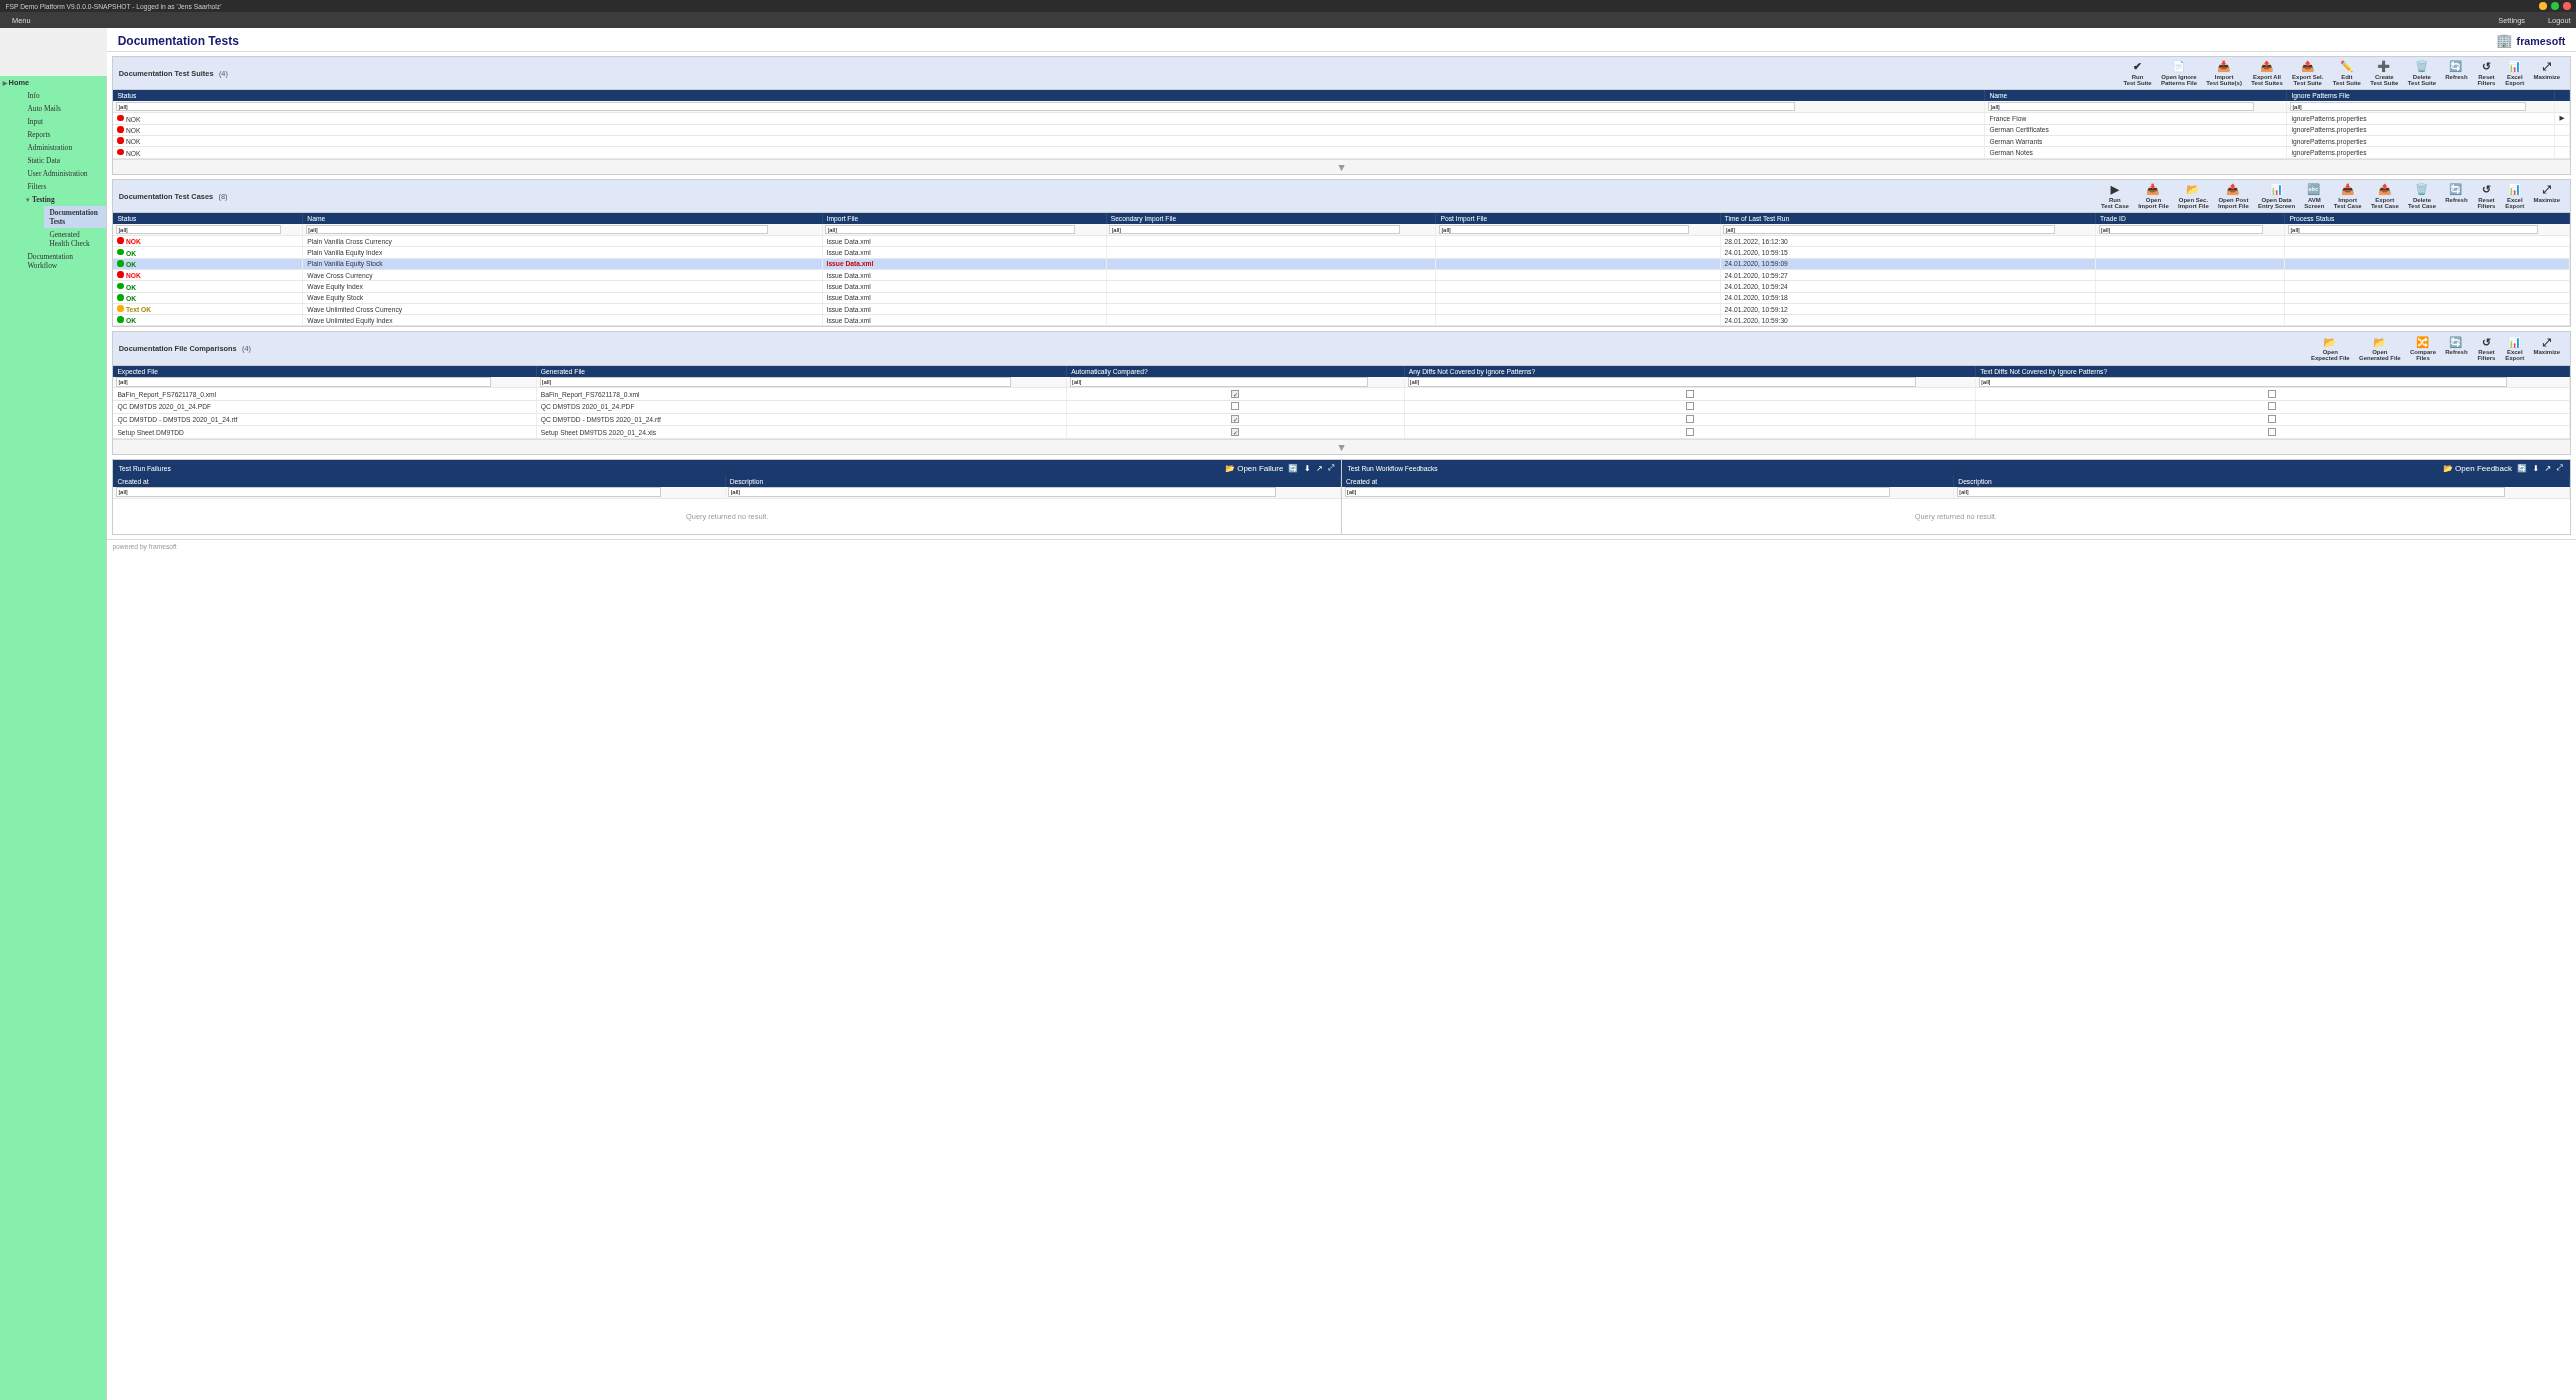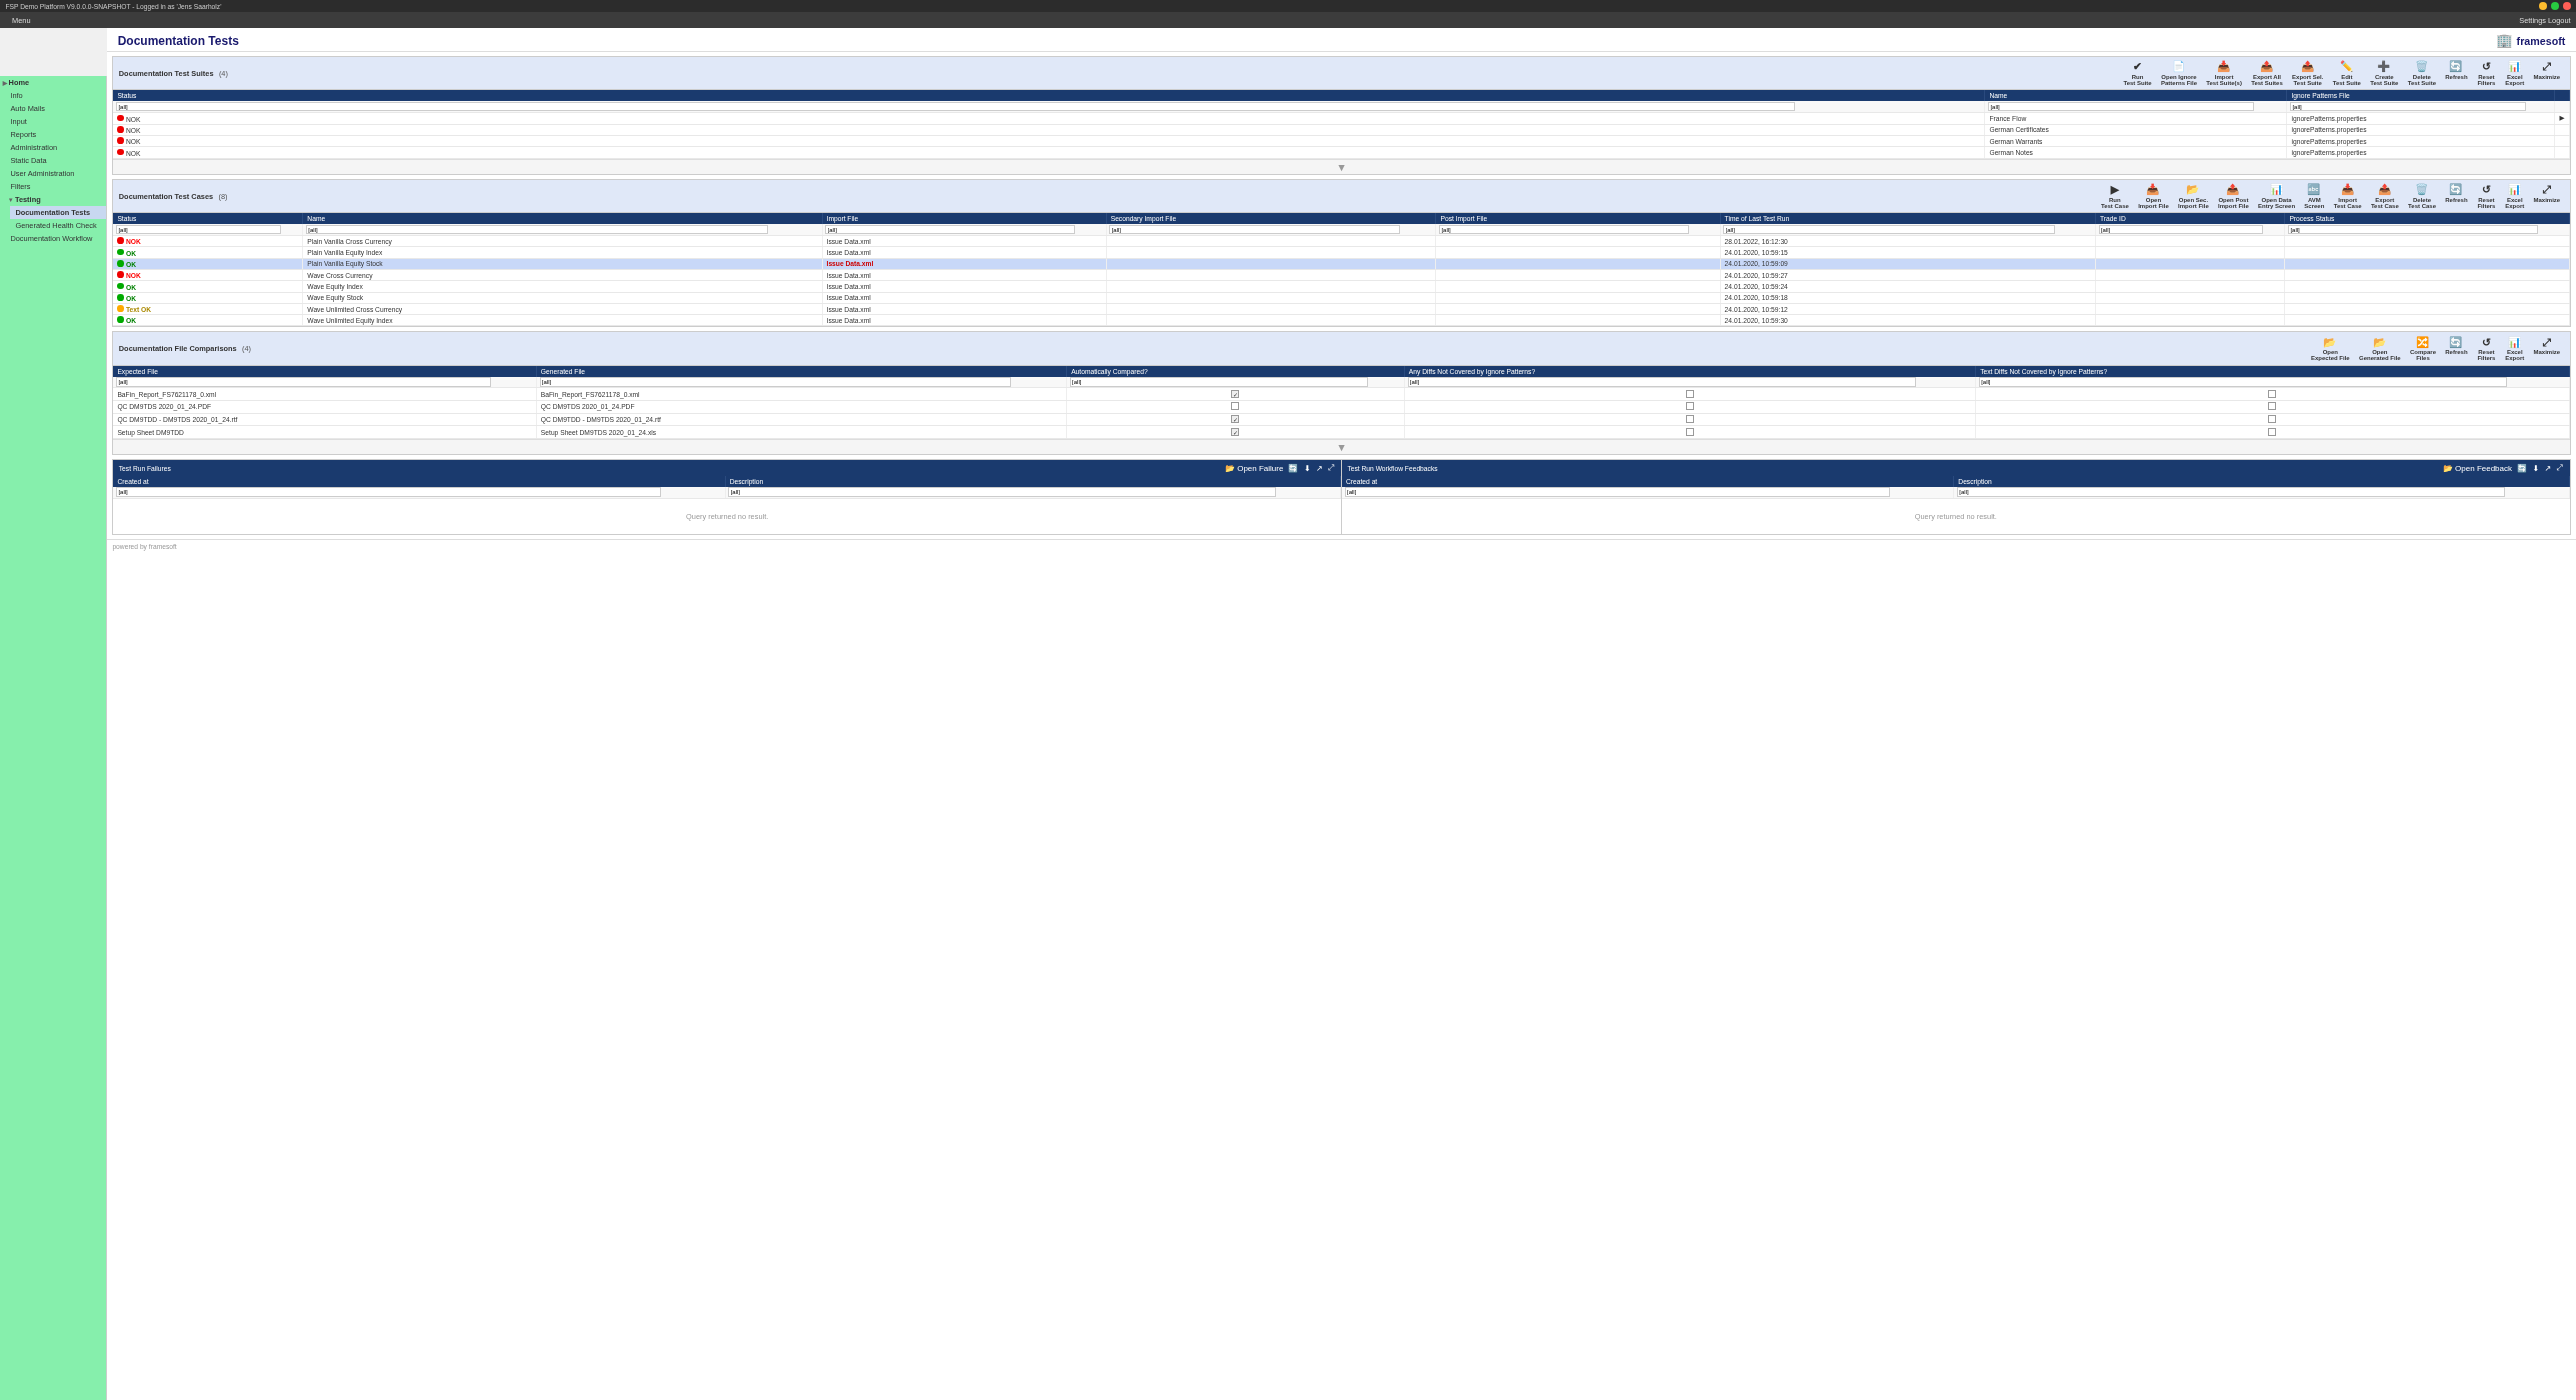--- a/index.html
+++ b/index.html
@@ -9,32 +9,32 @@
     .title-bar { background: #2c2c2c; color: #ccc; font-size: 6.7px; padding: 1.3px 5.4px; display: flex; justify-content: space-between; align-items: center; height: 12px; }
     .win-controls { display: flex; gap: 4px; }
     .win-btn { width: 8px; height: 8px; border-radius: 50%; display: inline-block; cursor: pointer; }
     .win-min { background: #ffbd2e; }
     .win-max { background: #28ca41; }
     .win-close { background: #ff5f56; }
 
     
     .menu-bar { background: #3c3c3c; color: #ddd; display: flex; align-items: center; height: 16px; padding: 0 5.4px; font-size: 7.4px; }
     .menu-bar .menu-item { padding: 1.3px 6.7px; cursor: pointer; }
-    .top-right-nav { margin-left: auto; display: flex; gap: 2px; font-size: 7.4px; color: #ddd; text-align: center; }
+    .top-right-nav { margin-left: auto; display: flex; gap: 23px; font-size: 7.4px; color: #ddd; text-align: center; }
     .top-right-nav span { cursor: pointer; }
 
     
     .app-container { display: flex; height: calc(100vh - 28px); }
     
     
     .sidebar { width: 107px; background: #86efac; border-right: 0.7px solid #ccc; overflow-y: auto; font-size: 7.4px; flex-shrink: 0; margin-top: 48px; }
     .sidebar-item { padding: 2px 5.4px; cursor: pointer; display: flex; align-items: center; gap: 2.7px; }
     .sidebar-item.active { background: #c8d8f0; font-weight: bold; }
     .sidebar-group { padding: 2px 2.7px; font-weight: bold; cursor: pointer; display: flex; align-items: center; gap: 1.3px; }
-    .sidebar-sub { padding-left: 5px; }
+    .sidebar-sub { padding-left: 22px; font-family: Liberation Serif, serif; }
     .expand-arrow { font-size: 6px; color: #666; }
 
     
     .main-content { flex: 1; overflow-y: auto; background: white; padding: 0; }
     
     
     .page-header { background: white; padding: 5.4px 10.7px 2.7px 10.7px; display: flex; align-items: center; justify-content: space-between; border-bottom: 0.7px solid #ddd; }
     .page-title { font-size: 12px; font-weight: bold; color: #1a1a6e; }
     .framesoft-logo { display: flex; align-items: center; gap: 4px; font-size: 10.7px; font-weight: bold; color: #1a1a6e; }
     .logo-icon { font-size: 13.4px; }

